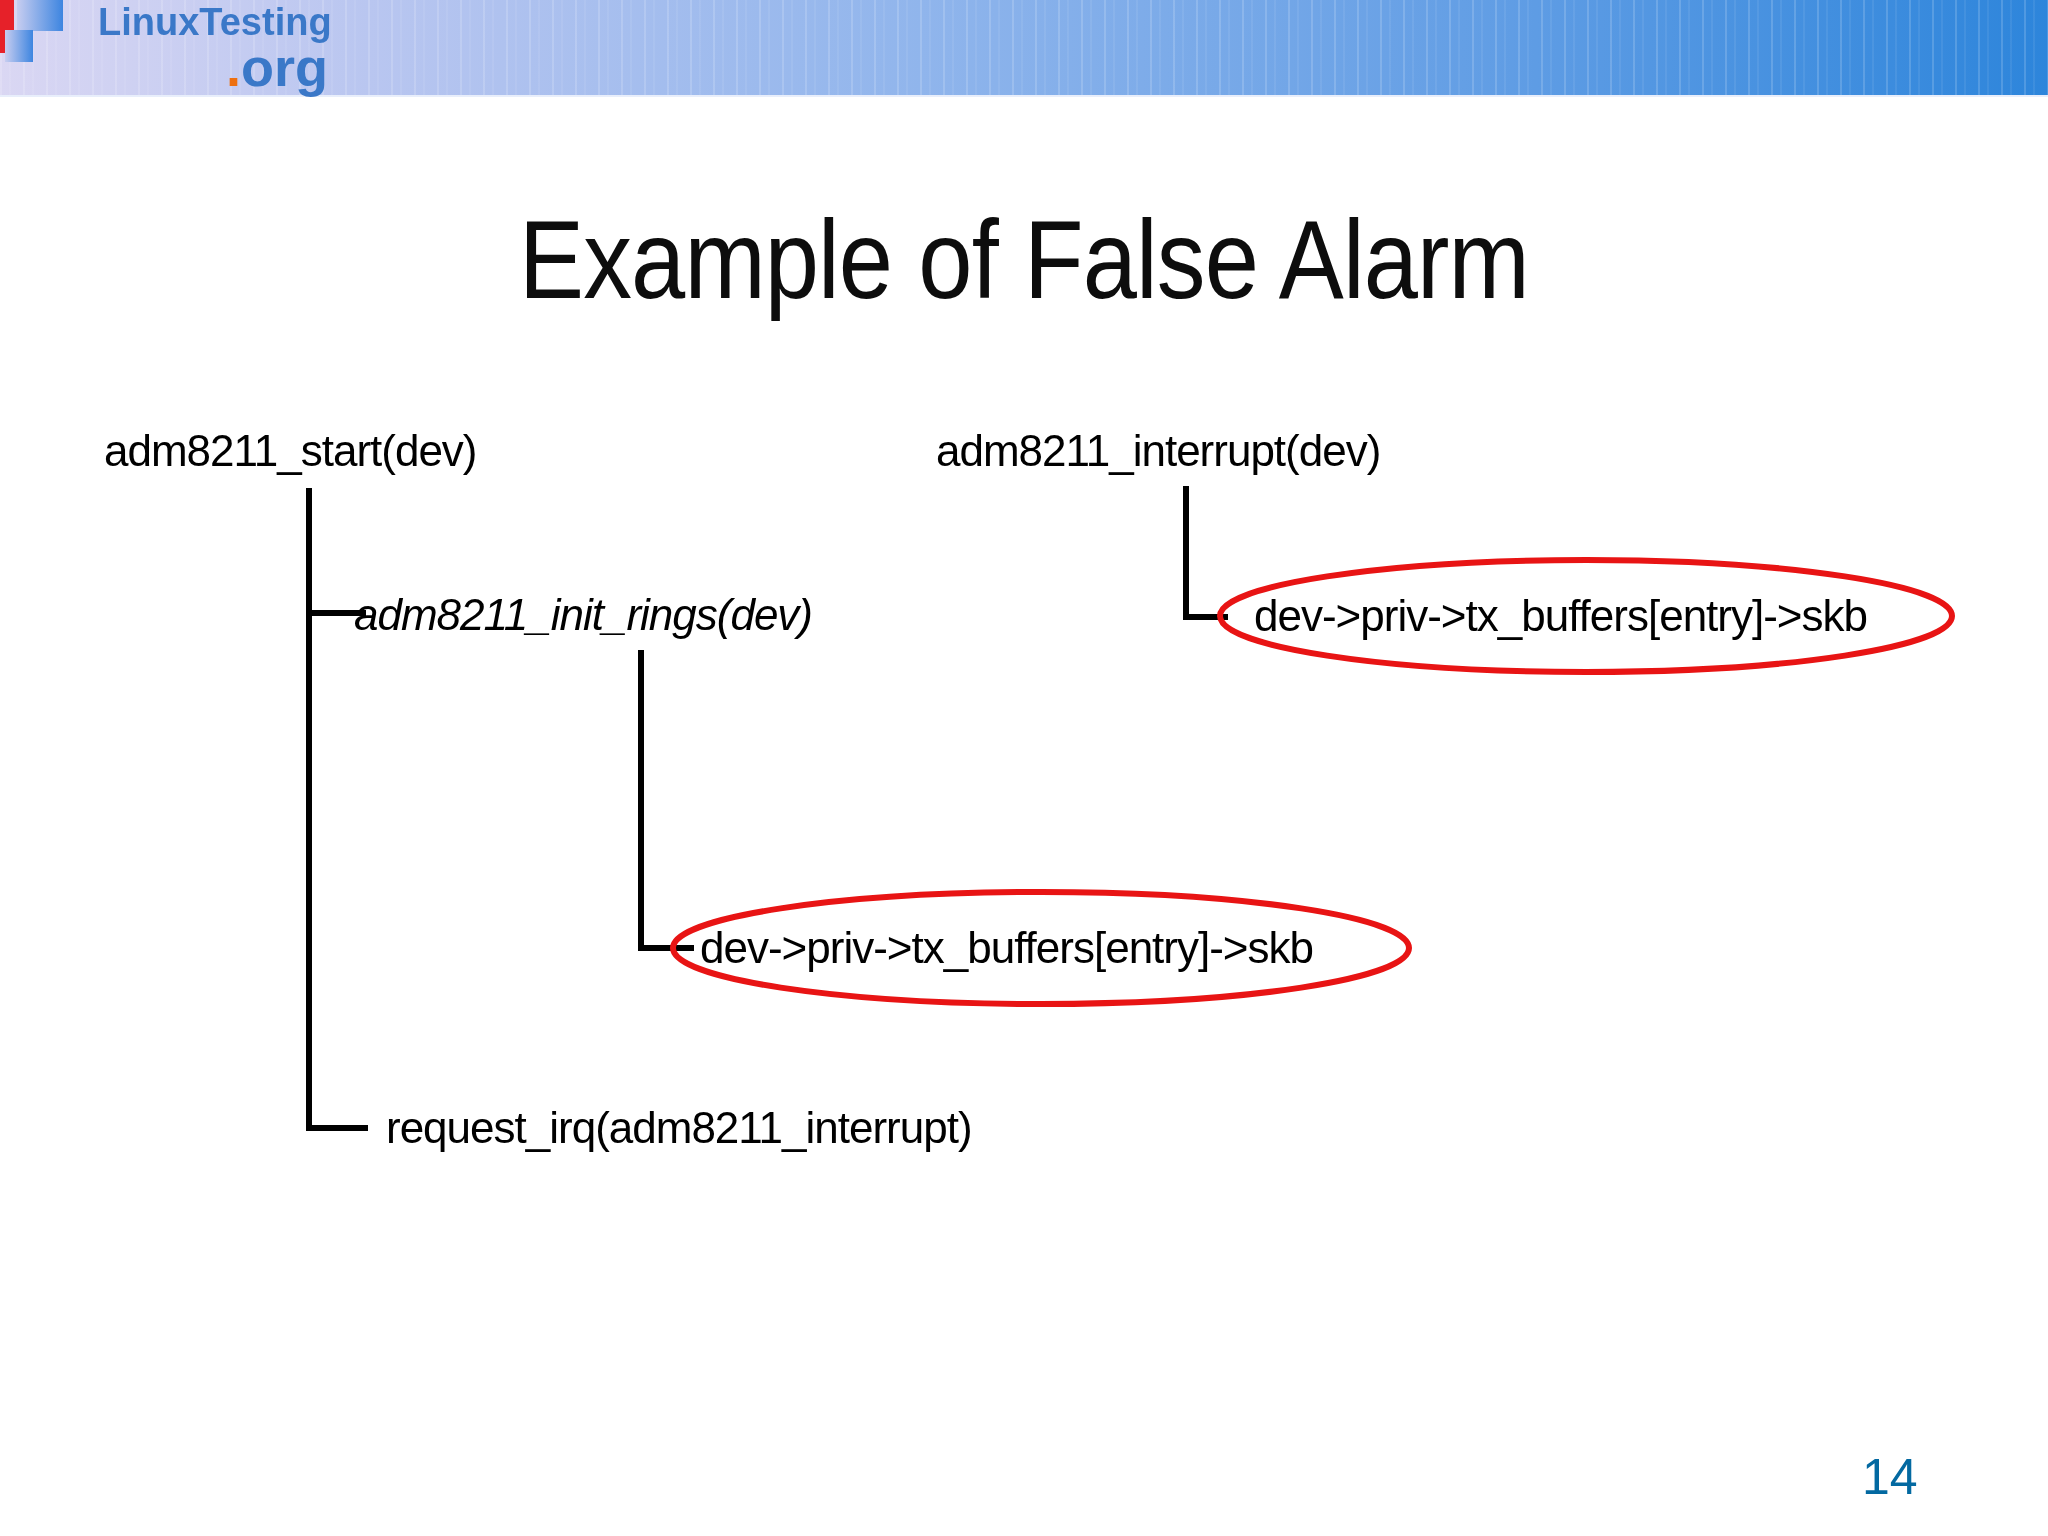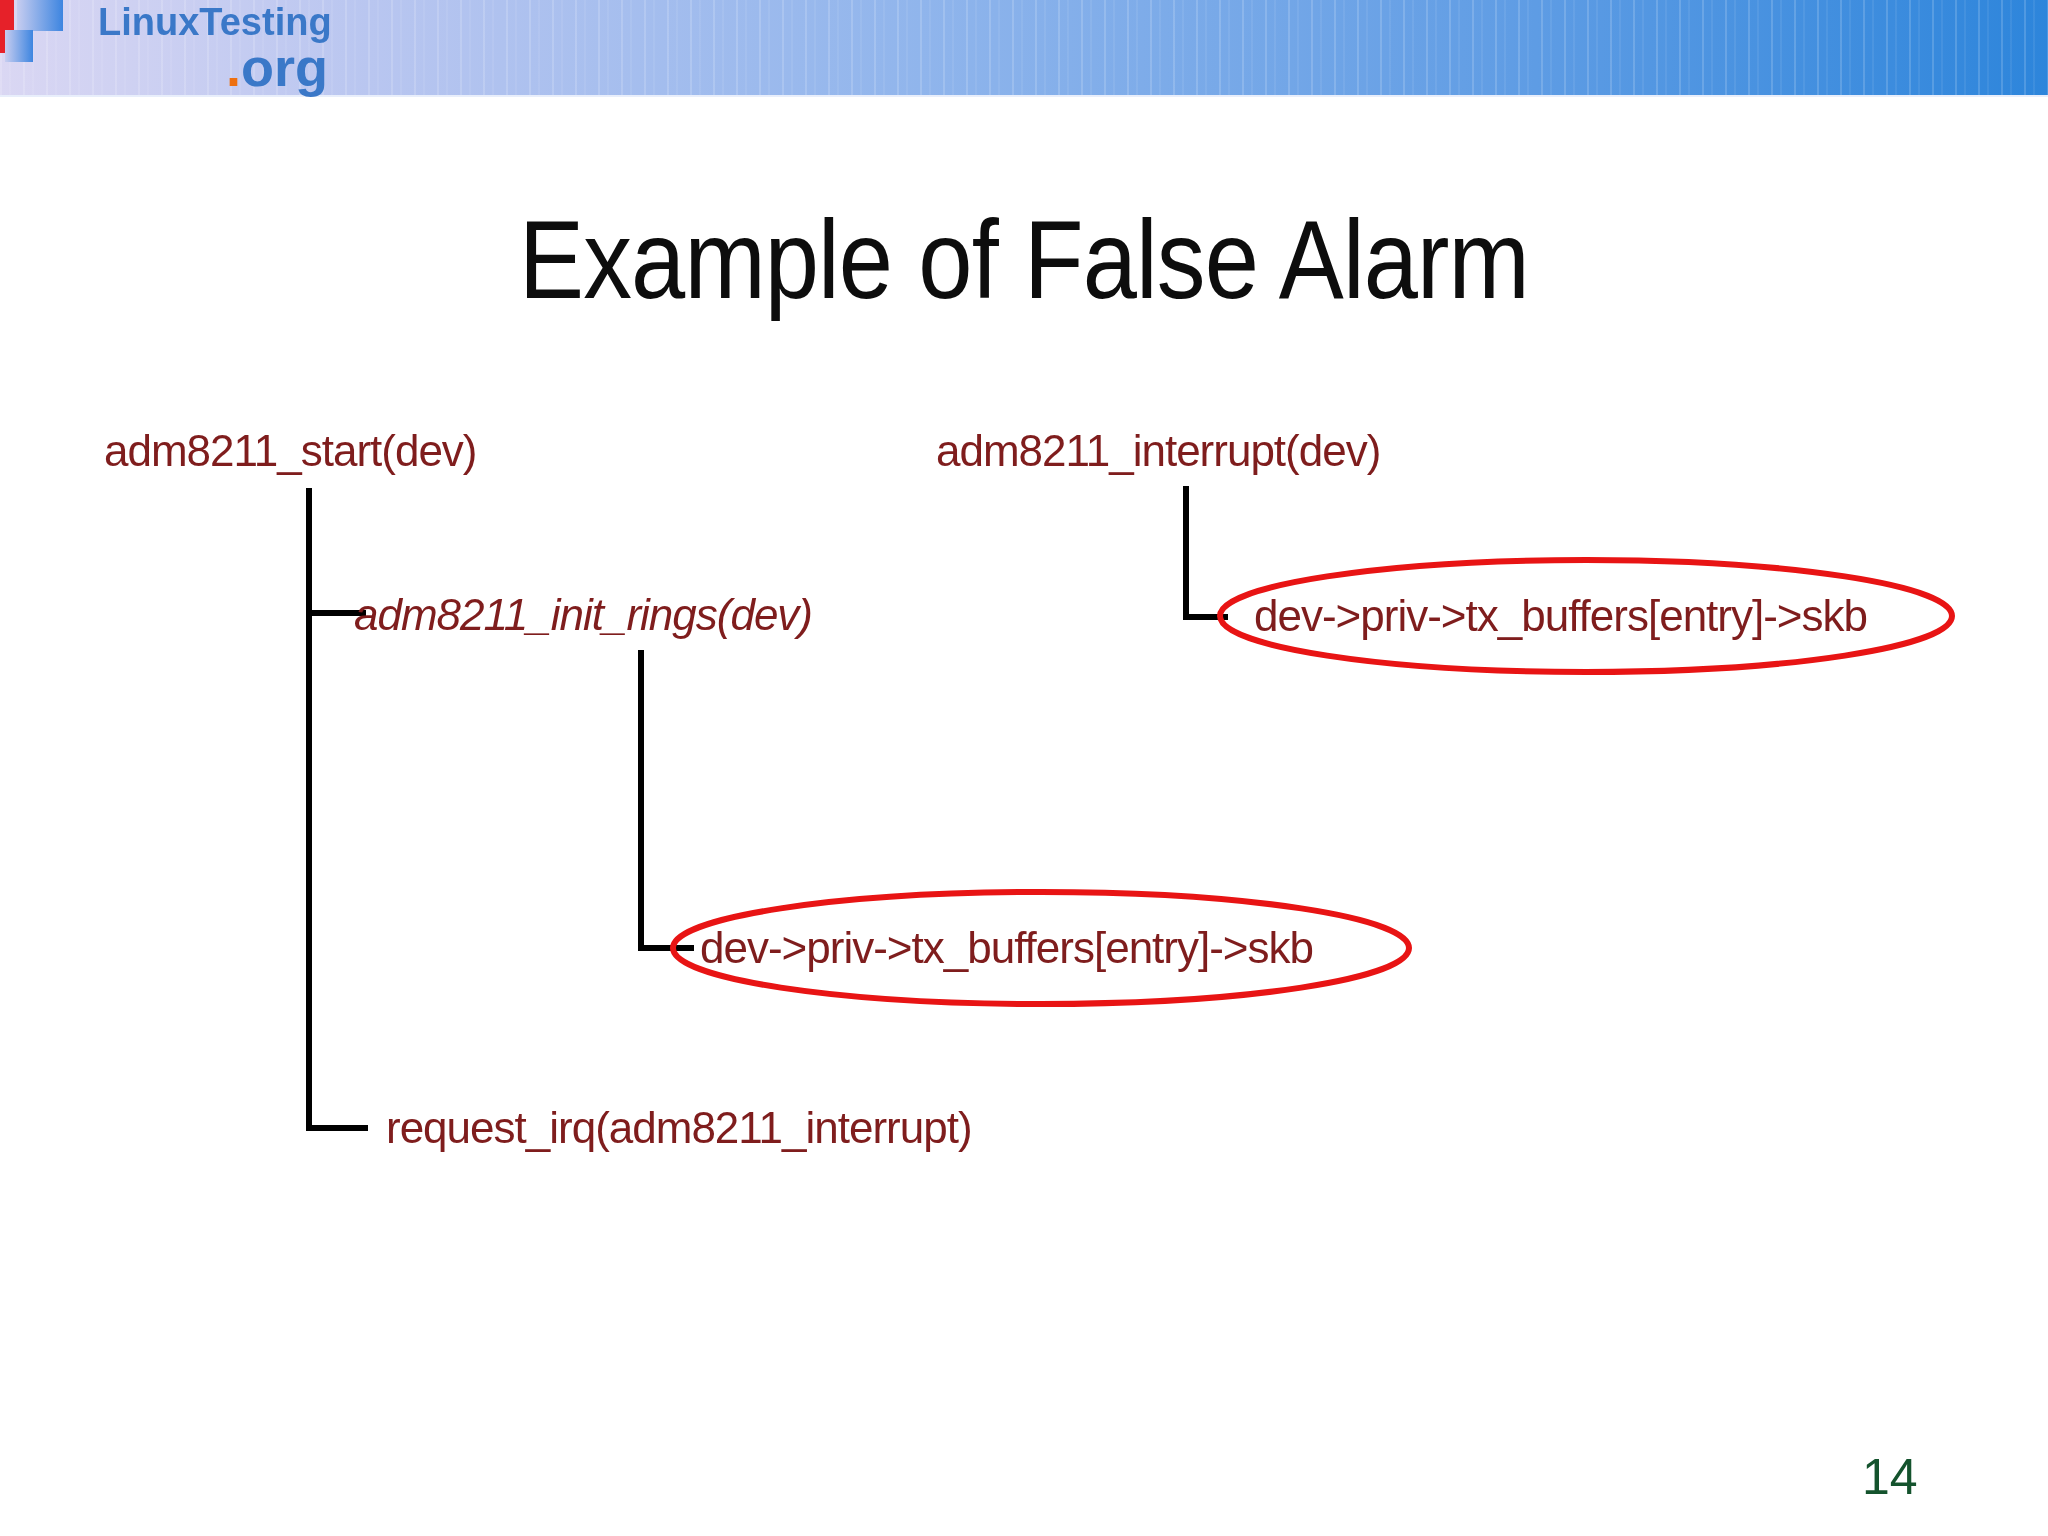--- a/index.html
+++ b/index.html
@@ -45,28 +45,28 @@
     font-size:112px;line-height:1.15;color:#0d0d0d;
     transform:scaleX(0.87);transform-origin:50% 50%;
     letter-spacing:-1px;
     white-space:nowrap;
   }
 
   
   .tree-svg{position:absolute;left:0;top:0;}
   .node{
     position:absolute;
-    font-size:44px;line-height:1;color:#7f1d1d;
+    font-size:44px;line-height:1;color:#000000;
     letter-spacing:-1px;white-space:nowrap;
   }
 
   
   .page-number{
     position:absolute;left:1862px;top:1452px;
-    font-size:50px;color:#14532d;line-height:1;
+    font-size:50px;color:#0369a1;line-height:1;
   }
 </style>
 </head>
 <body>
 
 <div class="slide">
 
   <div class="banner">
     <div class="banner-texture"></div>
     <div class="red-bar"></div>

